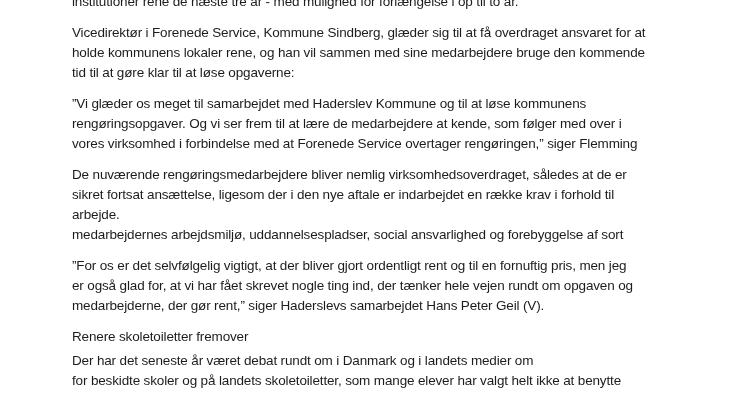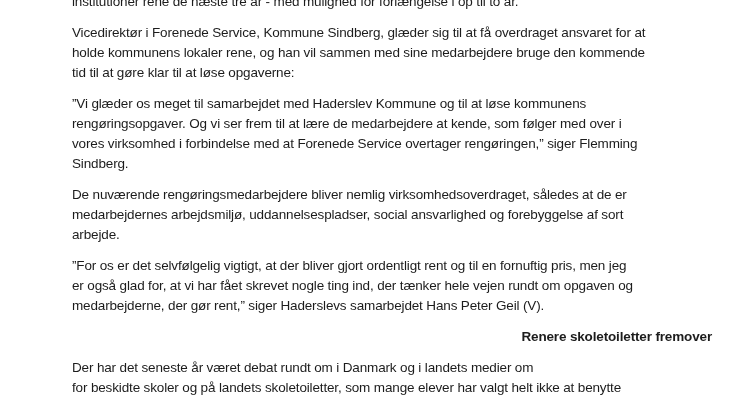--- a/index.html
+++ b/index.html
@@ -21,23 +21,22 @@
     font-family: "Liberation Sans", sans-serif;
     font-size: 13.5px;
     letter-spacing: -0.15px;
     line-height: 20px;
     color: #1c1c1c;
   }
   .para {
     margin: 0 0 11px 0;
   }
   .para.heading {
-    font-weight: bold;
-    margin-bottom: 11px;
-    text-align: right;
+    font-weight: normal;
+    margin-bottom: 4px;
   }
   .para.clip-top {
     margin-top: -8px;
   }
   .line {
     white-space: pre;
   }
 </style>
 </head>
 <body>
@@ -51,27 +50,27 @@
   <div class="para">
     <div class="line">Vicedirektør i Forenede Service, Kommune Sindberg, glæder sig til at få overdraget ansvaret for at</div>
     <div class="line">holde kommunens lokaler rene, og han vil sammen med sine medarbejdere bruge den kommende</div>
     <div class="line">tid til at gøre klar til at løse opgaverne:</div>
   </div>
 
   <div class="para">
     <div class="line">”Vi glæder os meget til samarbejdet med Haderslev Kommune og til at løse kommunens</div>
     <div class="line">rengøringsopgaver. Og vi ser frem til at lære de medarbejdere at kende, som følger med over i</div>
     <div class="line">vores virksomhed i forbindelse med at Forenede Service overtager rengøringen,” siger Flemming</div>
-    <div class="line">Sindberg.</div>
   </div>
 
   <div class="para">
     <div class="line">De nuværende rengøringsmedarbejdere bliver nemlig virksomhedsoverdraget, således at de er</div>
+    <div class="line">sikret fortsat ansættelse, ligesom der i den nye aftale er indarbejdet en række krav i forhold til</div>
+    <div class="line">arbejde.</div>
     <div class="line">medarbejdernes arbejdsmiljø, uddannelsespladser, social ansvarlighed og forebyggelse af sort</div>
-    <div class="line">arbejde.</div>
   </div>
 
   <div class="para">
     <div class="line">”For os er det selvfølgelig vigtigt, at der bliver gjort ordentligt rent og til en fornuftig pris, men jeg</div>
     <div class="line">er også glad for, at vi har fået skrevet nogle ting ind, der tænker hele vejen rundt om opgaven og</div>
     <div class="line">medarbejderne, der gør rent,” siger Haderslevs samarbejdet Hans Peter Geil (V).</div>
   </div>
 
   <div class="para heading">
     <div class="line">Renere skoletoiletter fremover</div>

